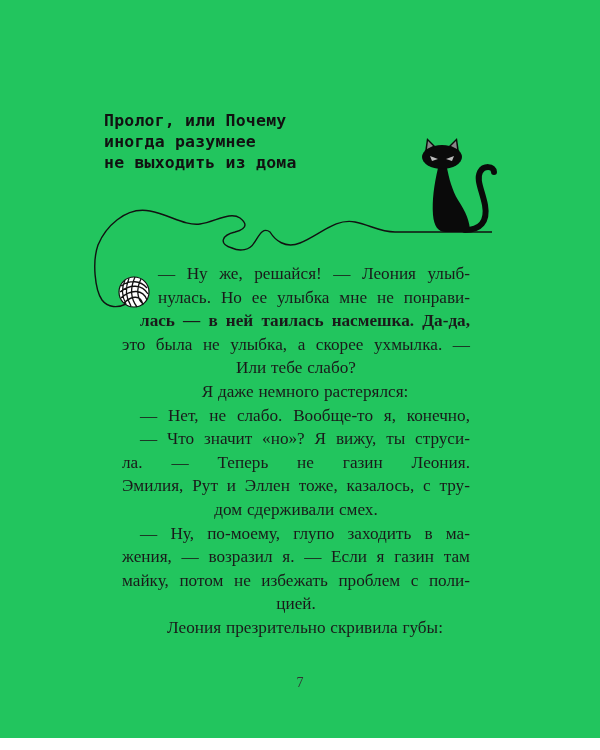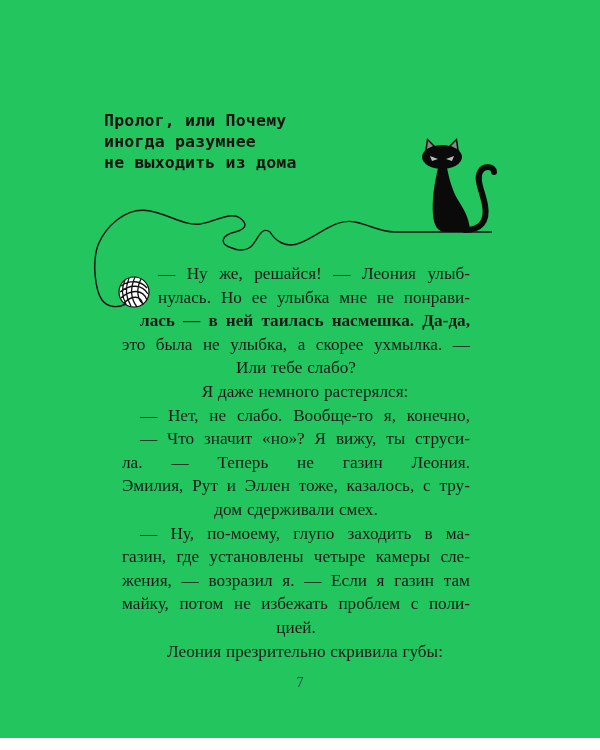--- a/index.html
+++ b/index.html
@@ -159,28 +159,20 @@
     <div class="line indent">
         <span class="w">—</span>
         <span class="w">Ну,</span>
         <span class="w">по-моему,</span>
         <span class="w">глупо</span>
         <span class="w">заходить</span>
         <span class="w">в</span>
         <span class="w">ма-</span>
       </div>
     <div class="line">
-        <span class="w">газин,</span>
-        <span class="w">где</span>
-        <span class="w">установлены</span>
-        <span class="w">четыре</span>
-        <span class="w">камеры</span>
-        <span class="w">сле-</span>
-      </div>
-    <div class="line">
         <span class="w">жения,</span>
         <span class="w">—</span>
         <span class="w">возразил</span>
         <span class="w">я.</span>
         <span class="w">—</span>
         <span class="w">Если</span>
         <span class="w">я</span>
         <span class="w">газин</span>
         <span class="w">там</span>
       </div>

